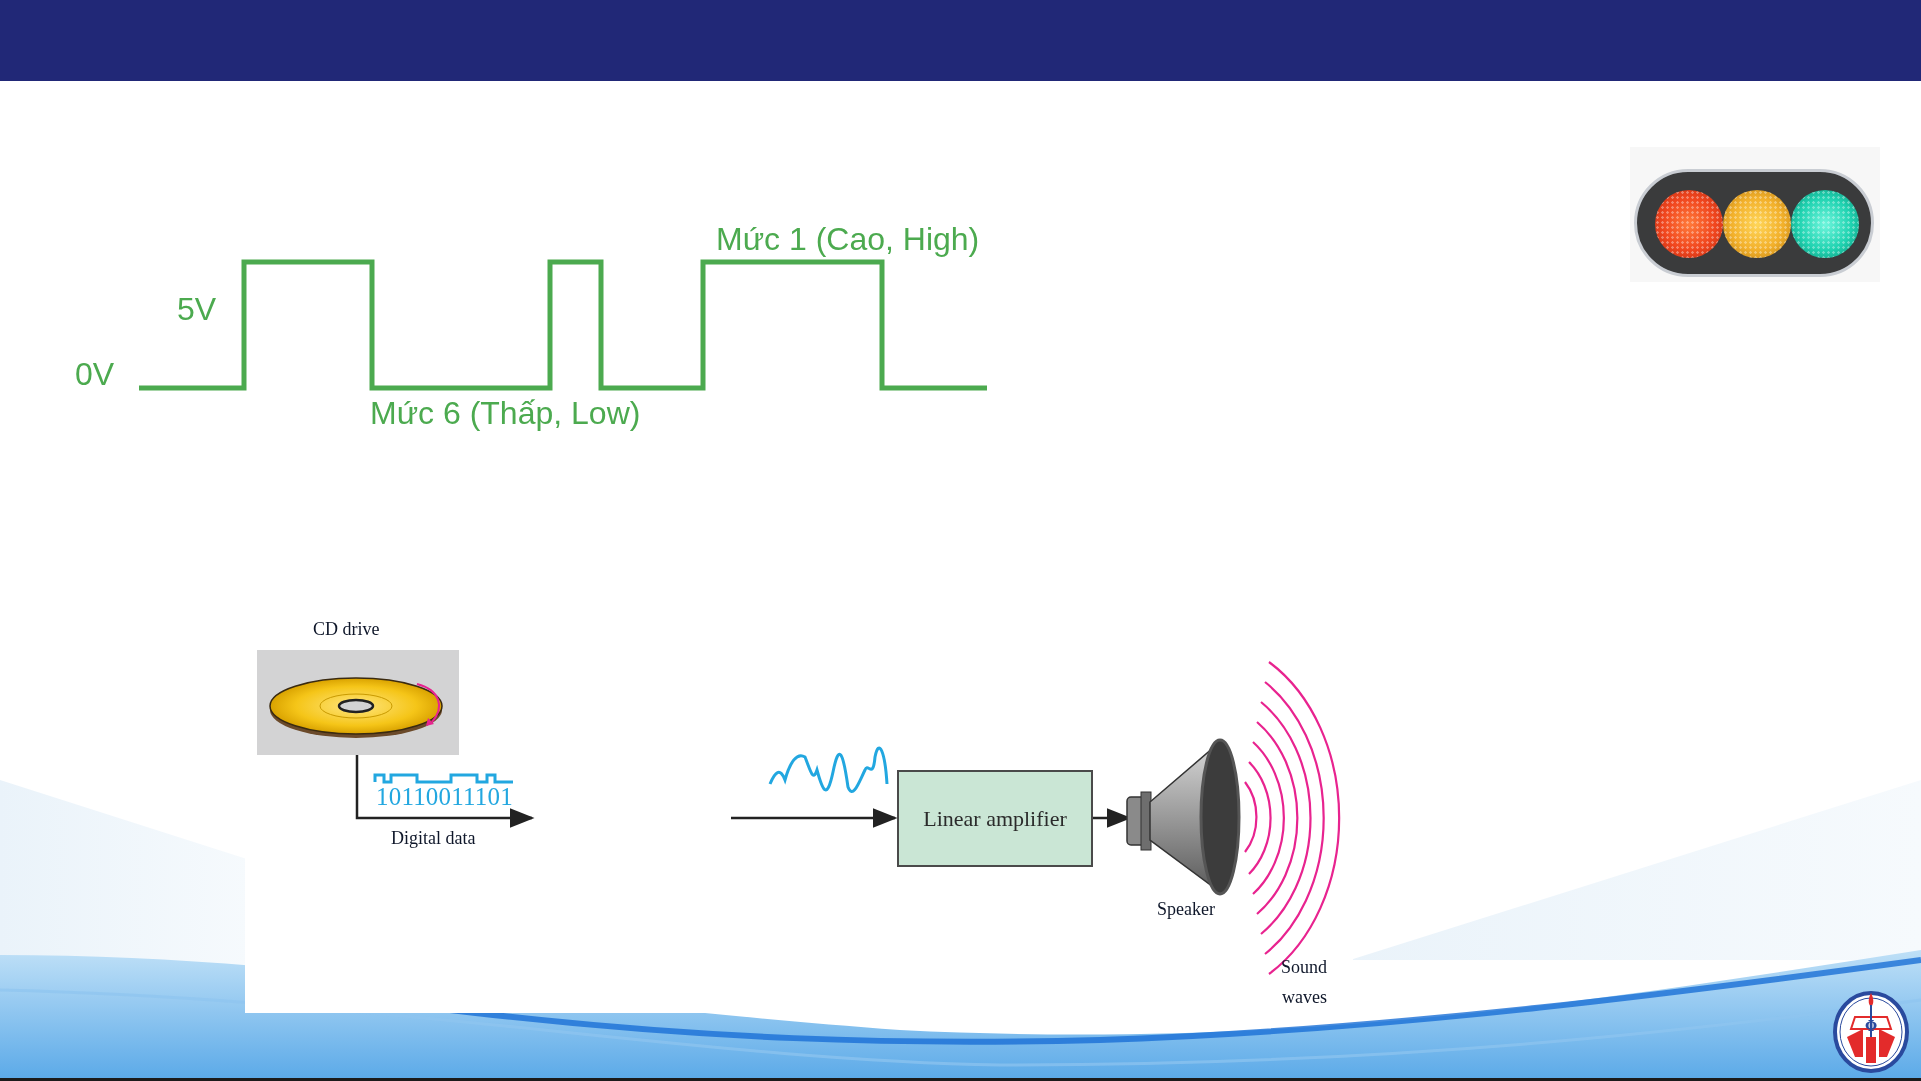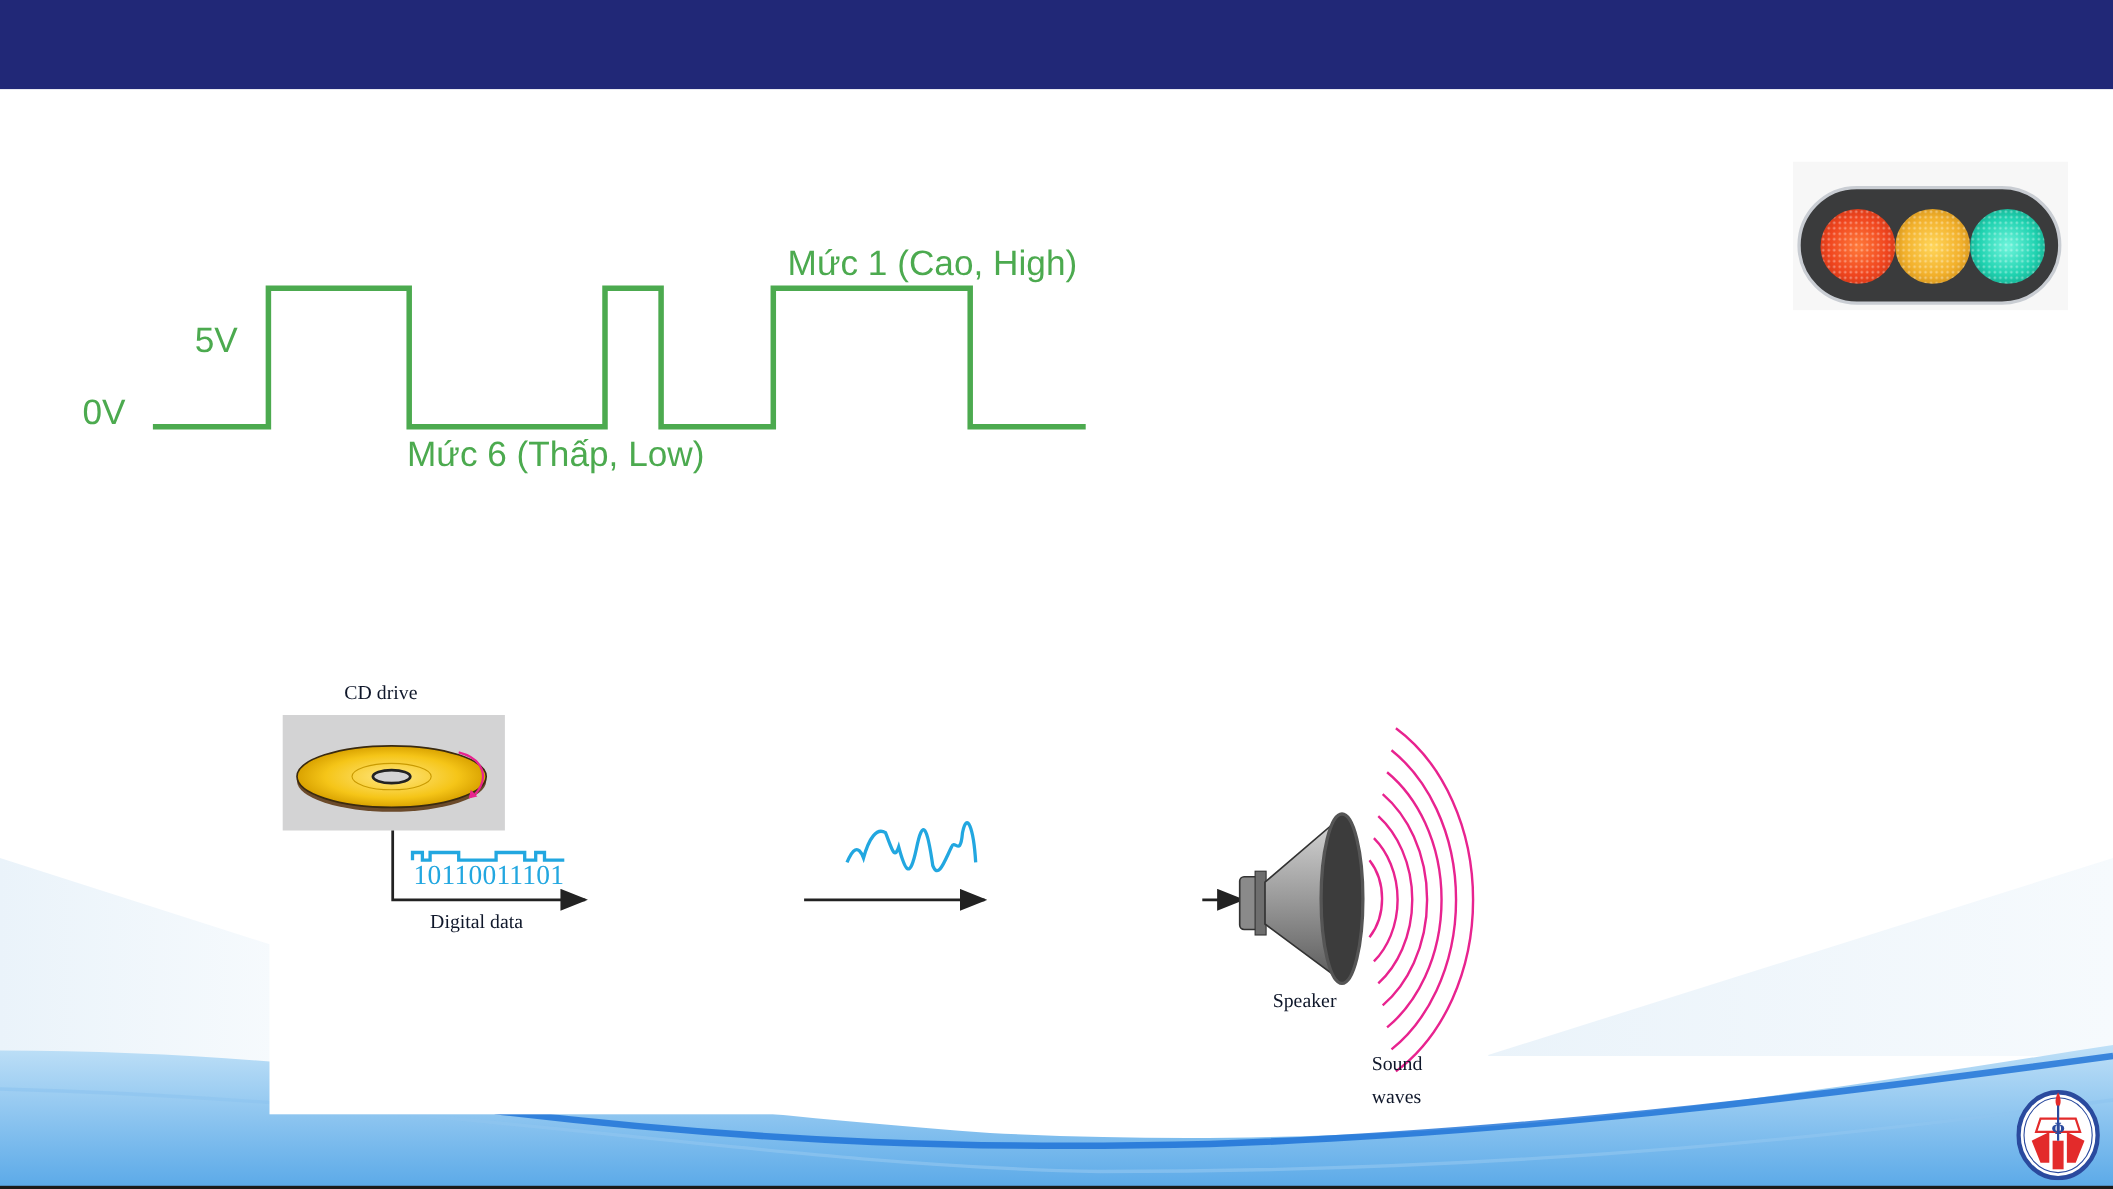--- a/index.html
+++ b/index.html
@@ -57,21 +57,21 @@
     .diagram-svg { position: absolute; left: 0; top: 0; width: 1108px; height: 401px; }
     .d-text {
       position: absolute; font-family: "Liberation Serif", serif;
       font-size: 18px; color: #0f172a; line-height: 30px; white-space: nowrap;
     }
     .cd-label { left: 68px; top: 2px; }
     .digital-data-label { left: 146px; top: 211px; }
     .bits-label { left: 131px; top: 170px; color: #22a7e0; font-size: 25px; letter-spacing: 0.2px; }
     .analog-label { left: 512px; top: 211px; white-space: normal; width: 160px; }
     .speaker-label { left: 896px; top: 282px; margin-left: 16px; }
-    .sound-label { left: 1002px; top: 340px; white-space: normal; width: 80px; }
+    .sound-label { left: 1002px; top: 340px; white-space: normal; width: 80px; text-align: right; }
     .box {
       position: absolute; border: 2px solid #4a4a4a; box-sizing: border-box;
       font-family: "Liberation Serif", serif; font-size: 22px; color: #2b2b2b;
     }
     .dac-box { left: 289px; top: 158px; width: 197px; height: 97px; background: #b9d9f1; padding: 14px 0 0 14px; line-height: 30px; }
     .amp-box { left: 652px; top: 158px; width: 196px; height: 97px; background: #cae6d5; display: flex; align-items: center; justify-content: center; }
 
     
     .logo {
       position: absolute; left: 1833px; top: 987px; width: 76px; height: 86px;
@@ -171,20 +171,23 @@
       <path d="M1024,50 A140,180 0 0 1 1024,362"></path>
     </g>
   </svg>
 
   <div class="d-text cd-label">CD drive</div>
   <div class="d-text bits-label">10110011101</div>
   <div class="d-text digital-data-label">Digital data</div>
 
 
 
+  <div class="box amp-box">
+    <span>Linear amplifier</span>
+  </div>
 
   <div class="d-text speaker-label">Speaker</div>
   <div class="d-text sound-label">Sound waves</div>
 </div>
 
 <svg class="logo" viewBox="0 0 76 86">
   <ellipse cx="38" cy="45" rx="36" ry="39" fill="#ffffff" stroke="#2a4a9e" stroke-width="4"></ellipse>
   <ellipse cx="38" cy="45" rx="31" ry="34" fill="none" stroke="#2a4a9e" stroke-width="1"></ellipse>
   <path d="M14,50 L30,42 L30,70 L22,70 Z" fill="#e32b2b"></path>
   <path d="M62,50 L46,42 L46,70 L54,70 Z" fill="#e32b2b"></path>

